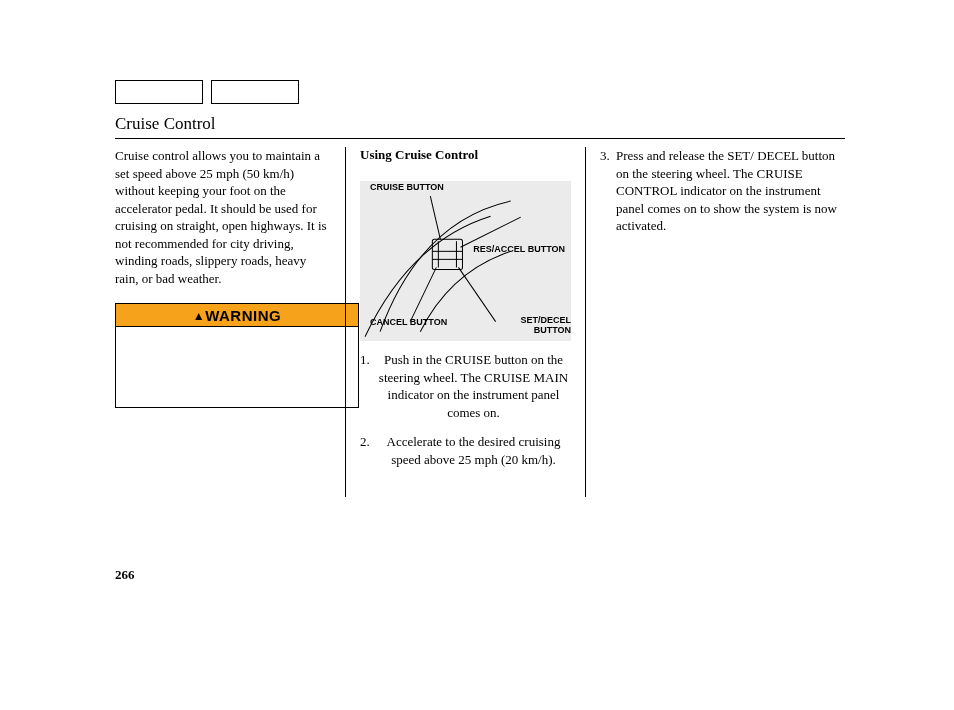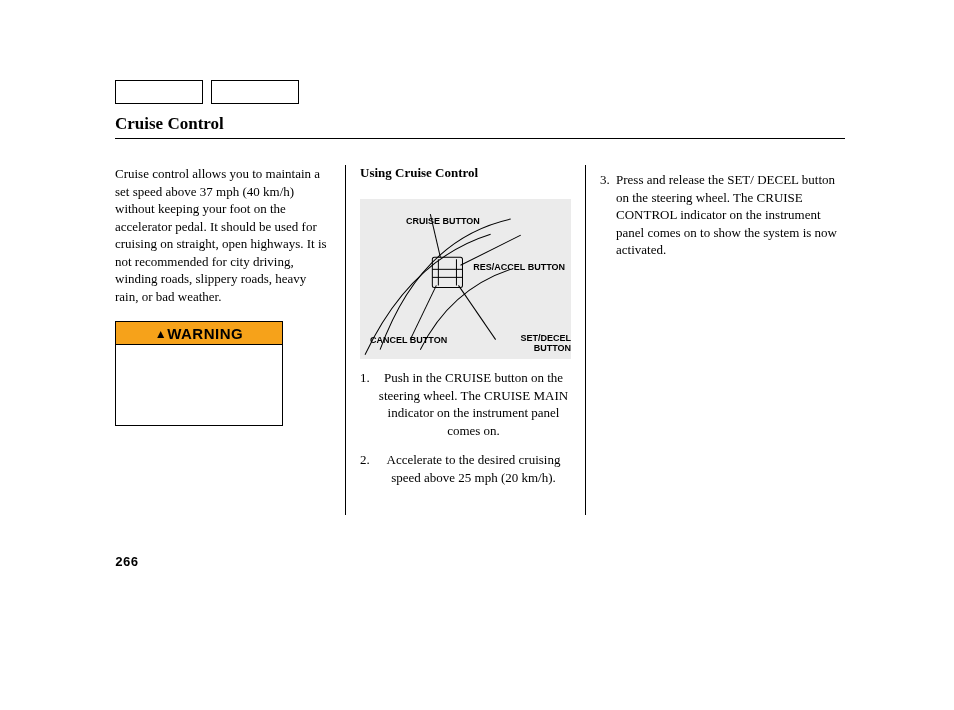--- a/index.html
+++ b/index.html
@@ -22,45 +22,45 @@
     display: flex;
     gap: 8px;
     margin-bottom: 10px;
   }
   .top-box {
     border: 1px solid #000;
     width: 88px;
     height: 24px;
   }
   .title {
-    font-weight: bold;
+    font-weight: normal;
     font-size: 17px;
     padding-bottom: 4px;
     border-bottom: 1px solid #000;
-    margin-bottom: 26px;
+    margin-bottom: 8px;
   }
   .columns {
     display: flex;
     gap: 0;
   }
   .col {
     flex: 1;
     padding: 0 14px;
   }
   .col:first-child { padding-left: 0; }
   .col:last-child { padding-right: 0; }
   .col + .col { border-left: 1px solid #000; }
   .col1 { max-width: 230px; }
   .col2 { max-width: 240px; }
   .col3 { flex: 1; }
   .intro { line-height: 1.35; }
   .warning-box {
     margin-top: 16px;
     border: 1px solid #000;
-    width: 168px;
+    width: 244px;
     height: 105px;
   }
   .warning-header {
     background: #f6a21a;
     text-align: center;
     font-family: Arial, Helvetica, sans-serif;
     font-weight: 800;
     font-size: 15px;
     letter-spacing: 0.5px;
     padding: 3px 0 2px;
@@ -80,21 +80,21 @@
     border: 0;
     height: 160px;
     position: relative;
     margin-bottom: 10px;
     font-family: Arial, Helvetica, sans-serif;
     font-size: 9px;
     font-weight: 800;
     overflow: hidden;
   }
   .dlabel { position: absolute; line-height: 1.05; color:#000; }
-  .d-cruise { left: 10px; top: 18px; margin-left: 36px; }
+  .d-cruise { left: 10px; top: 2px; }
   .d-res { right: 6px; top: 24px; margin-top: 40px; }
   .d-cancel { left: 10px; bottom: 14px; }
   .d-set { left: 122px; bottom: 6px; text-align: right; }
   .diagram svg { position:absolute; inset:0; }
   ol.steps {
     list-style: none;
     counter-reset: st;
   }
   ol.steps li {
     position: relative;
@@ -106,32 +106,31 @@
   ol.steps li::before {
     counter-increment: st;
     content: counter(st) ".";
     position: absolute;
     left: 0;
   }
   .step3 {
     position: relative;
     padding-left: 16px;
     line-height: 1.35;
-    margin-top: 6px;
   }
   .step3::before {
     content: "3.";
     position: absolute;
     left: 0;
   }
   .pagenum {
     position: absolute;
     left: 115px;
-    top: 555px;
-    font-family: Liberation Mono, monospace;
+    top: 567px;
+    font-family: Liberation Serif, serif;
     font-weight: 800;
     font-size: 13px;
   }
   .columns .col2 { min-height: 350px; }
   .columns .col1 { min-height: 350px; }
 </style>
 </head>
 <body>
 
 <div class="page">
@@ -139,21 +138,21 @@
   <div class="top-boxes">
     <div class="top-box"></div>
     <div class="top-box"></div>
   </div>
 
   <div class="title">Cruise Control</div>
 
   <div class="columns">
 
     <div class="col col1">
-      <p class="intro">Cruise control allows you to maintain a set speed above 37 mph (40 km/h) without keeping your foot on the accelerator pedal. It should be used for cruising on straight, open highways. It is not recommended for city driving, winding roads, slippery roads, heavy rain, or bad weather.</p>
+      <p class="intro">Cruise control allows you to maintain a set speed above 25 mph (50 km/h) without keeping your foot on the accelerator pedal. It should be used for cruising on straight, open highways. It is not recommended for city driving, winding roads, slippery roads, heavy rain, or bad weather.</p>
 
       <div class="warning-box">
         <div class="warning-header">
           <span class="tri">▲</span><span>WARNING</span>
         </div>
       </div>
     </div>
 
     <div class="col col2">
       <div class="subhead">Using Cruise Control</div>

